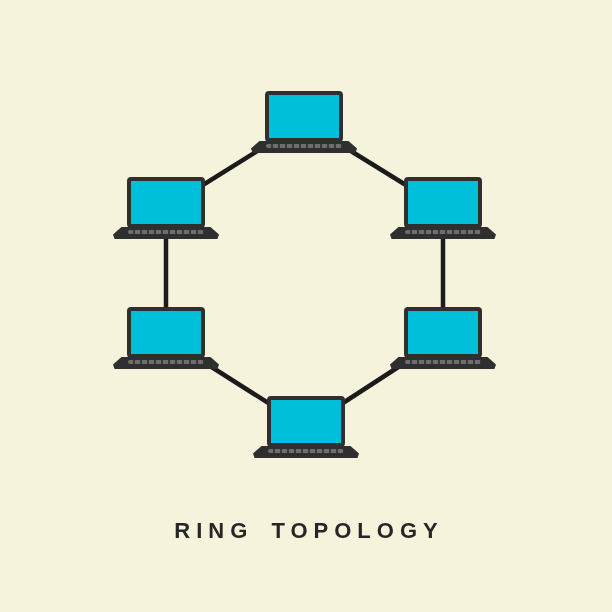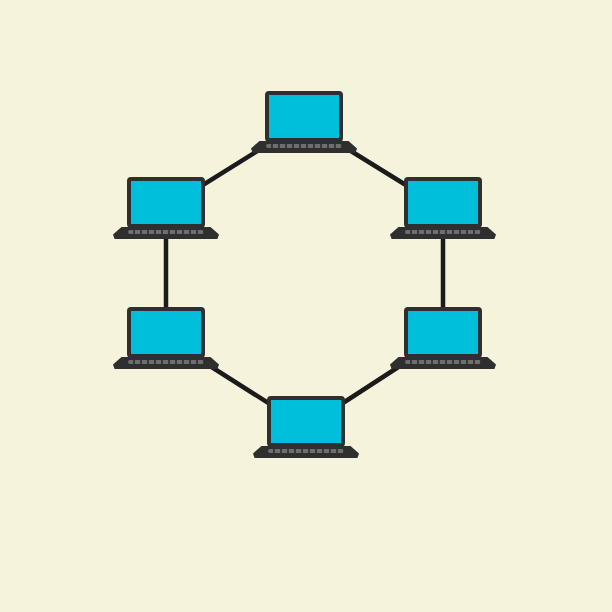--- a/index.html
+++ b/index.html
@@ -132,13 +132,14 @@
           <div class="keys"></div>
         </div>
       </div>
       <div class="laptop" style="left: 113px; top: 177px;">
         <div class="screen"></div>
         <div class="base">
           <div class="keys"></div>
         </div>
       </div>
     </div>
+  <div class="title">RING TOPOLOGY</div>
 </div>
 
 </body></html>

